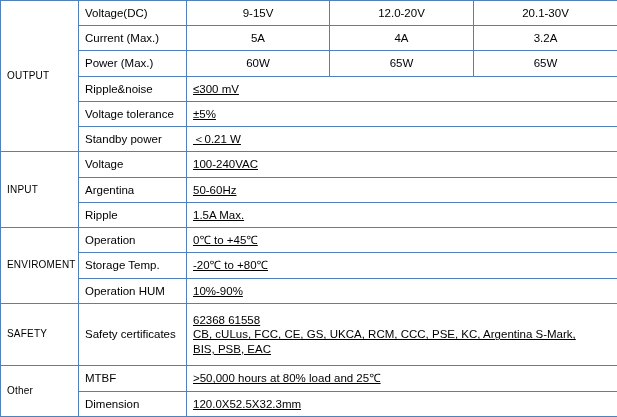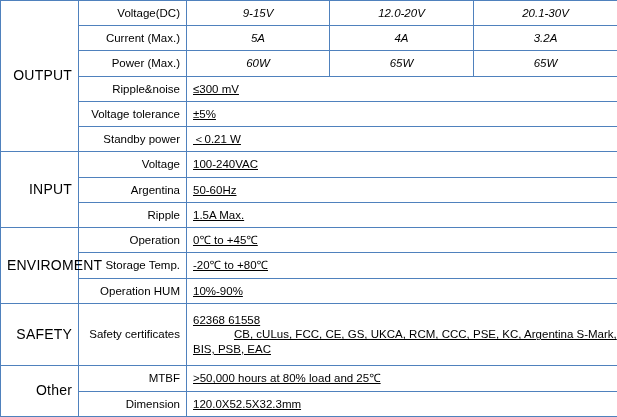--- a/index.html
+++ b/index.html
@@ -23,45 +23,44 @@
   }
   #spec-table td {
     border: 1px solid #4f81bd;
     padding: 2px 6px;
     vertical-align: middle;
     background: #ffffff;
     line-height: 1.25;
   }
   td.cat {
     background: #dce6f2;
-    text-align: right;
-    font-size: 14px;
+    text-align: left;
+    font-size: 10px;
     letter-spacing: 0.2px;
   }
   td.shade {
     background: #dce6f2;
   }
   td.param {
-    text-align: right;
+    text-align: left;
     padding-left: 6px;
   }
   td.center {
     text-align: center;
-    font-style: italic;
   }
   td.val {
     text-align: left;
     text-decoration: underline;
   }
   td.multi {
     line-height: 1.45;
     padding-top: 4px;
     padding-bottom: 4px;
   }
-  .nowrap { white-space: nowrap; margin-left: 41px; }
+  .nowrap { white-space: nowrap; }
 </style>
 </head>
 <body>
 
 <table id="spec-table">
   <colgroup>
     <col style="width:78px">
     <col style="width:108px">
     <col style="width:143px">
     <col style="width:144px">

